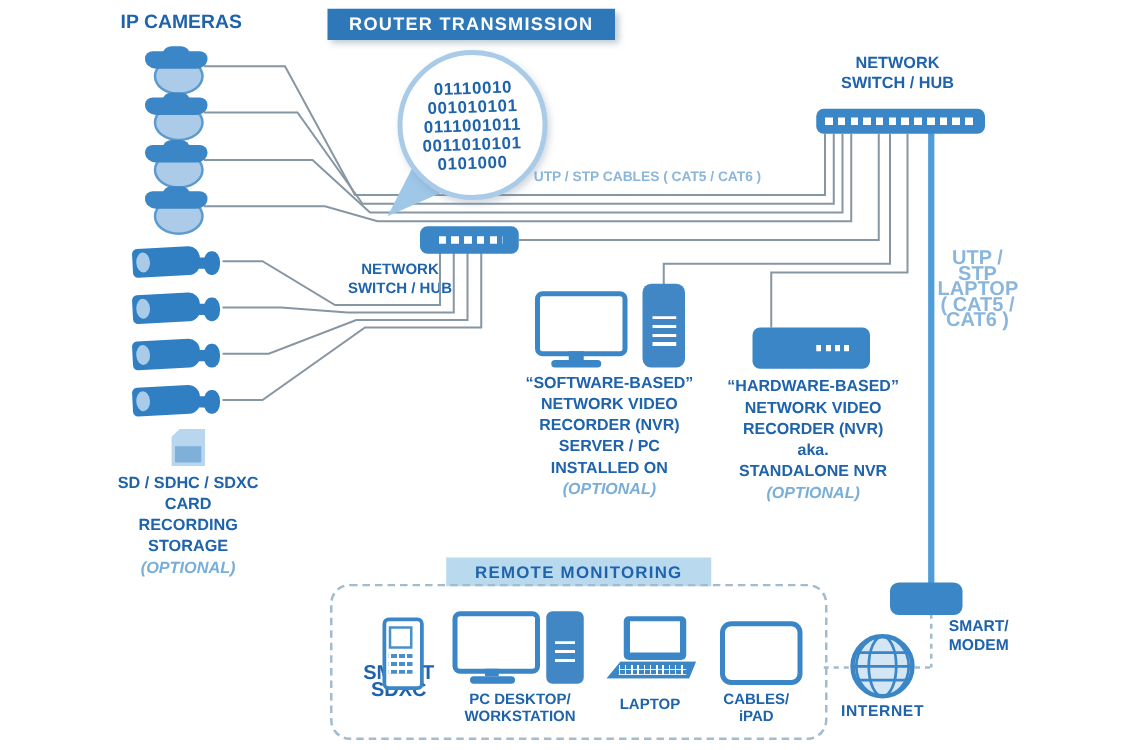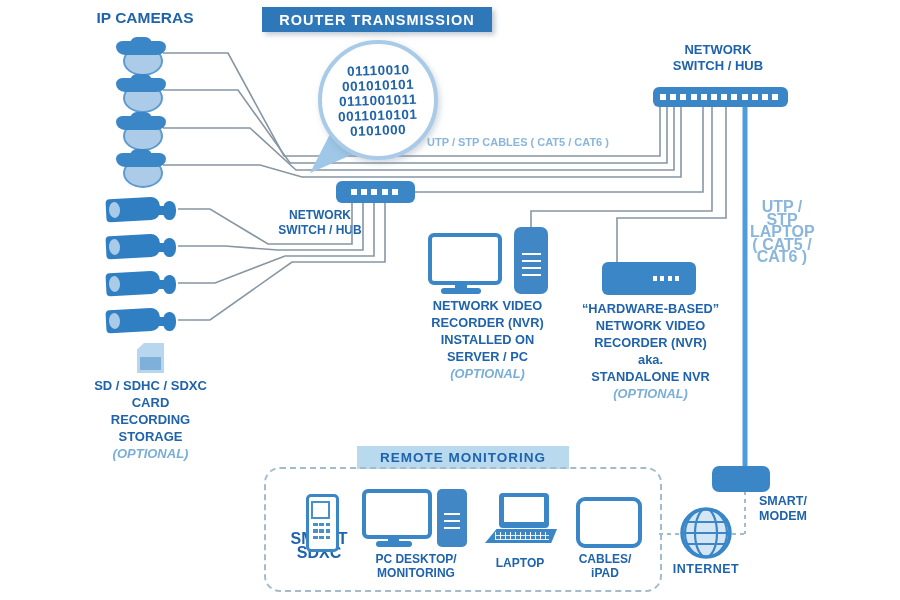--- a/index.html
+++ b/index.html
@@ -200,24 +200,25 @@
     <div class="optional">(OPTIONAL)</div>
   </div>
 
   <div class="monitor icon-layer" style="left:428px;top:233px;width:66px;height:44px;"></div>
   <div class="m-neck icon-layer abs" style="left:455px;top:281px;width:12px;height:7px;"></div>
   <div class="m-base icon-layer abs" style="left:441px;top:288px;width:40px;height:6px;"></div>
   <div class="tower icon-layer" style="left:514px;top:227px;width:34px;height:67px;">
     <div class="t-lines" style="left:8px;top:26px;width:19px;height:24px;"></div>
   </div>
   <div class="lbl" style="left:405px;top:297px;width:165px;font-size:12.8px;line-height:17px;">
+    <div>“SOFTWARE-BASED”</div>
     <div>NETWORK VIDEO</div>
     <div>RECORDER (NVR)</div>
+    <div>SERVER / PC</div>
     <div>INSTALLED ON</div>
-    <div>SERVER / PC</div>
     <div class="optional">(OPTIONAL)</div>
   </div>
 
   <div class="switch icon-layer" style="left:602px;top:262px;width:94px;height:33px;">
     <div class="dots" style="left:51px;top:14px;width:27px;height:5px;"></div>
   </div>
   <div class="lbl" style="left:577px;top:300px;width:147px;font-size:12.8px;line-height:17px;">
     <div>“HARDWARE-BASED”</div>
     <div>NETWORK VIDEO</div>
     <div>RECORDER (NVR)</div>
@@ -264,21 +265,21 @@
   </div>
 
   <div class="monitor icon-layer" style="left:362px;top:489px;width:62px;height:42px;"></div>
   <div class="m-neck icon-layer abs" style="left:388px;top:535px;width:11px;height:6px;"></div>
   <div class="m-base icon-layer abs" style="left:376px;top:541px;width:36px;height:6px;"></div>
   <div class="tower icon-layer" style="left:437px;top:489px;width:30px;height:58px;border-radius:5px;">
     <div class="t-lines" style="left:7px;top:24px;width:16px;height:20px;"></div>
   </div>
   <div class="lbl" style="left:348px;top:552px;width:136px;font-size:12px;line-height:14px;">
     <div>PC DESKTOP/</div>
-    <div>MONITORING</div>
+    <div>WORKSTATION</div>
   </div>
 
   <div class="laptop icon-layer" style="left:485px;top:493px;">
     <div class="l-screen"></div>
       <div class="l-inner"></div>
       <div class="l-base"></div>
       <div class="l-keys"></div>
   </div>
   <div class="lbl" style="left:487px;top:556px;width:66px;font-size:12px;text-align:center;">LAPTOP</div>
 

